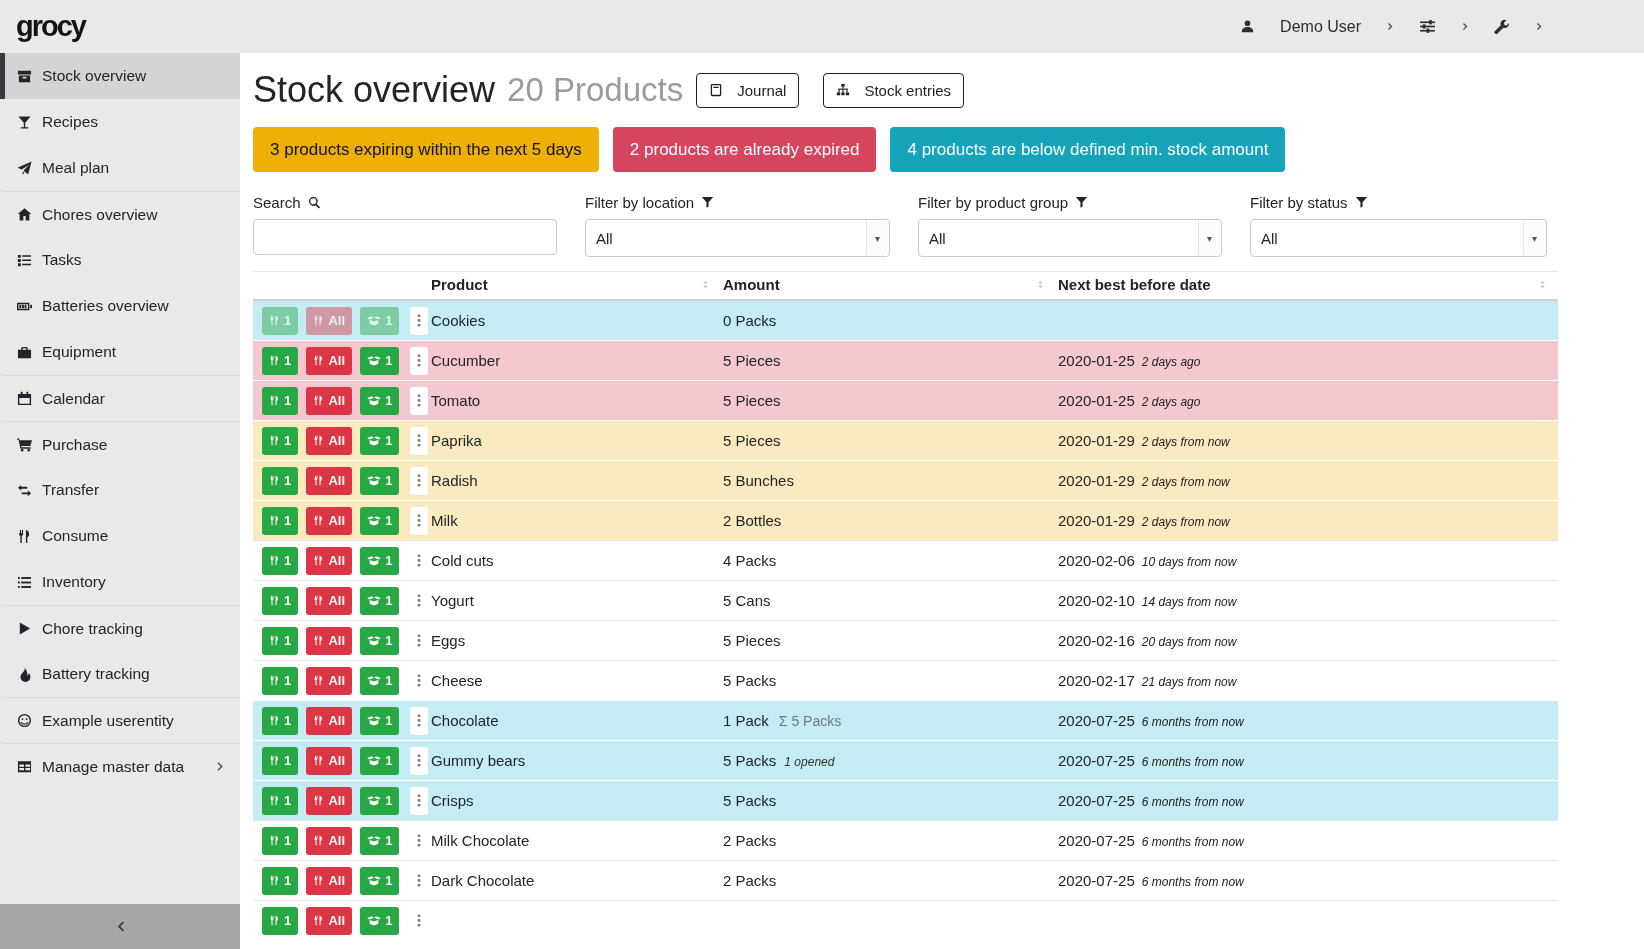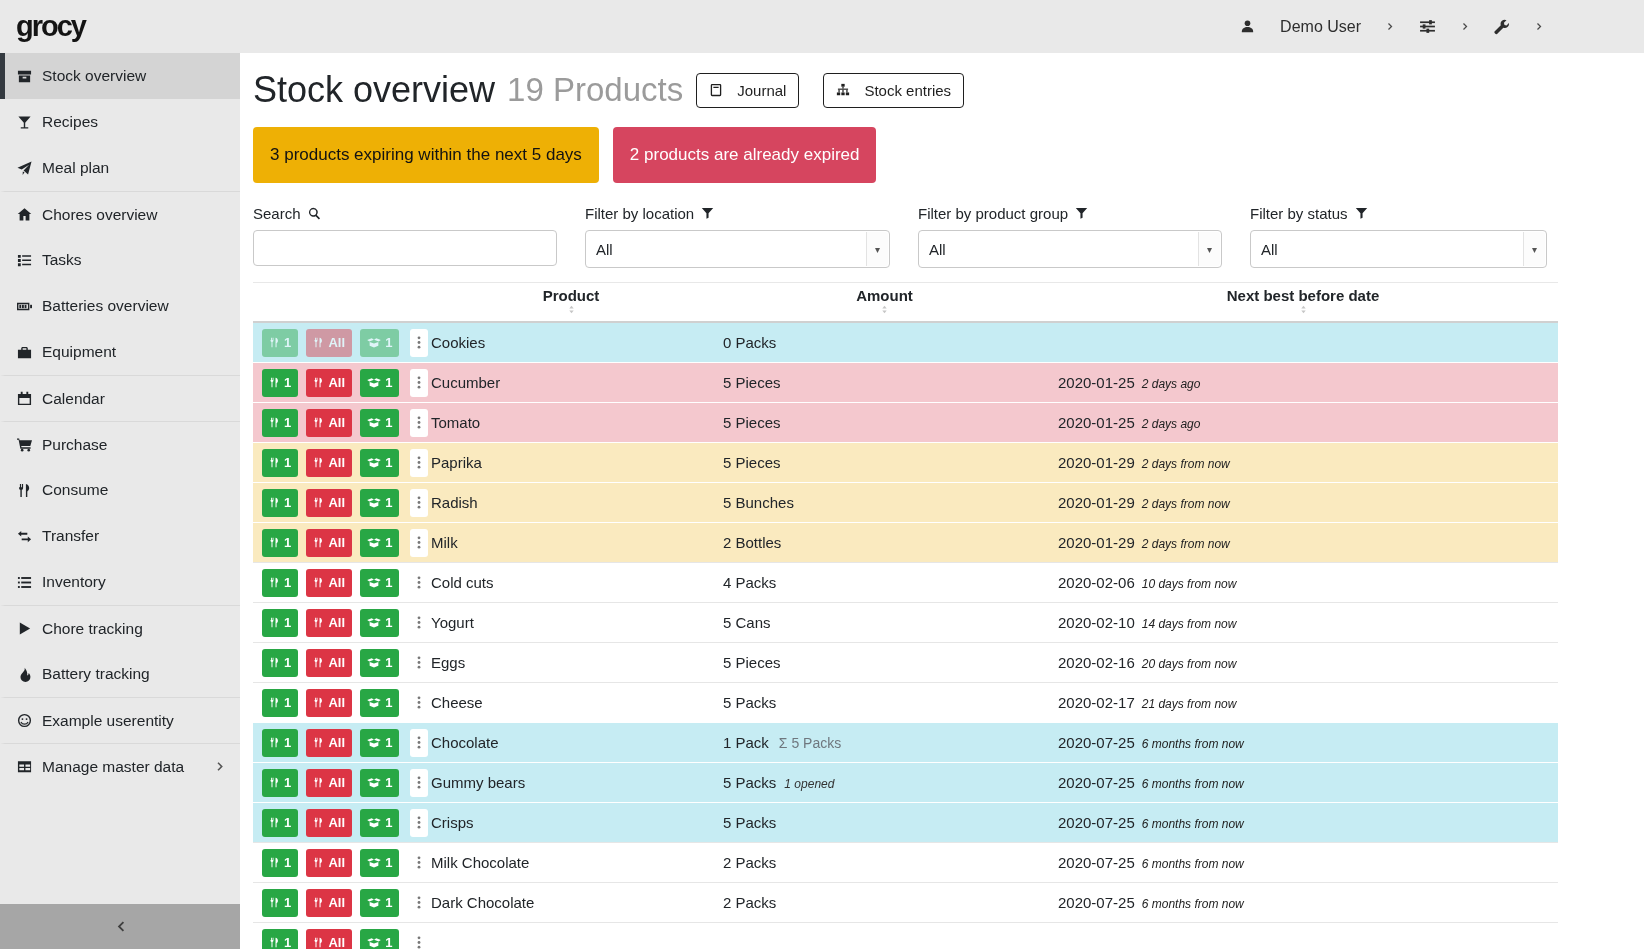--- a/index.html
+++ b/index.html
@@ -30,41 +30,41 @@
   
   .main{flex:1;background:#fff;padding:16px 86px 0 13px;box-sizing:border-box;overflow:hidden;}
   .title-row{display:flex;align-items:center;}
   h1{margin:0;font-size:36px;font-weight:500;color:#212529;}
   .subtitle{font-size:33px;color:#9b9b9b;margin-left:12px;}
   .toolbar{display:flex;gap:24px;margin-left:13px;}
   .tbtn{display:inline-flex;align-items:center;gap:14px;border:1px solid #1f1f1f;border-radius:4px;
     background:#fff;padding:8px 12px;font-size:15px;color:#1f1f1f;cursor:pointer;}
 
   .alerts{display:flex;gap:14px;margin-top:16px;}
-  .alert{height:56px;display:flex;align-items:center;padding:0 17px;border-radius:4px;
+  .alert{height:45px;display:flex;align-items:center;padding:0 17px;border-radius:4px;
     font-size:17px;cursor:pointer;white-space:nowrap;}
   .alert-warning{background:#eeb005;color:#121212;}
   .alert-danger{background:#d6455f;color:#fff;}
   .alert-info{background:#16a4ba;color:#fff;}
 
   .filters{display:grid;grid-template-columns:304px 305px 304px 297px;column-gap:28px;margin-top:22px;}
   .flabel{font-size:15px;color:#212529;display:flex;align-items:center;gap:7px;margin-bottom:8px;}
   .search-input{width:100%;height:36px;border:1px solid #c9c9c9;border-radius:4px;
     box-sizing:border-box;padding:0 10px;font-size:15px;}
   .select{height:36px;border:1px solid #c9c9c9;border-radius:4px;display:flex;align-items:center;
     padding-left:10px;font-size:15px;color:#212529;position:relative;background:#fff;cursor:pointer;}
   .select .caret{position:absolute;right:1px;top:1px;bottom:1px;width:21px;display:flex;
     align-items:center;justify-content:center;color:#555;border-left:1px solid #e3e3e3;
     background:#fcfcfc;border-radius:0 3px 3px 0;font-size:10px;}
 
   
   .stock-table{width:100%;border-collapse:collapse;margin-top:14px;table-layout:fixed;}
   .stock-table thead th{font-size:15px;font-weight:bold;color:#212529;text-align:left;
     padding:4px 0 6px 2px;border-bottom:2px solid #d0d0d0;border-top:1px solid #e8e8e8;}
-  .thc{display:flex;align-items:center;justify-content:space-between;padding-right:10px;cursor:pointer;flex-direction:column;}
+  .thc{display:flex;align-items:center;justify-content:space-between;padding-right:10px;cursor:pointer;}
   .sort{color:#c6c6c6;}
   .stock-table tbody td{height:39px;border-top:1px solid #e6e6e6;font-size:15px;color:#212529;
     vertical-align:middle;padding:0 8px 0 2px;overflow:hidden;white-space:nowrap;}
   tr.row-info td{background:#c6ecf3;border-top-color:#fff;}
   tr.row-danger td{background:#f4c8ce;border-top-color:#fff;}
   tr.row-warning td{background:#faeabf;border-top-color:#fff;}
   .c-btns{padding-left:9px !important;}
   .btn{height:28px;border:none;border-radius:3px;color:#fff;display:inline-flex;align-items:center;
     gap:4px;padding:0 7px;font-size:13px;font-weight:bold;margin-right:4px;cursor:pointer;vertical-align:middle;}
   .act-green{background:#28a745;}
@@ -295,29 +295,29 @@
           <span class="slabel">Calendar</span>
         </div>
         <div class="side-item divider">
           <svg width="15" height="15">
             <use href="#i-cart"></use>
           </svg>
           <span class="slabel">Purchase</span>
         </div>
         <div class="side-item">
           <svg width="15" height="15">
+            <use href="#i-exchange"></use>
+          </svg>
+          <span class="slabel">Transfer</span>
+        </div>
+        <div class="side-item">
+          <svg width="15" height="15">
             <use href="#i-utensils"></use>
           </svg>
           <span class="slabel">Consume</span>
-        </div>
-        <div class="side-item">
-          <svg width="15" height="15">
-            <use href="#i-exchange"></use>
-          </svg>
-          <span class="slabel">Transfer</span>
         </div>
         <div class="side-item">
           <svg width="15" height="15">
             <use href="#i-list"></use>
           </svg>
           <span class="slabel">Inventory</span>
         </div>
         <div class="side-item divider">
           <svg width="15" height="15">
             <use href="#i-play"></use>
@@ -350,40 +350,41 @@
     <div class="sidebar-footer">
       <svg width="13" height="13">
           <use href="#i-chev-left"></use>
         </svg>
     </div>
   </aside>
 
   <main class="main">
     <div class="title-row">
       <h1>Stock overview</h1>
-      <span class="subtitle">19 Products</span>
+      <span class="subtitle">20 Products</span>
       <div class="toolbar">
         <button class="tbtn">
           <svg width="14" height="14">
               <use href="#i-book"></use>
             </svg>
           <span>Journal</span>
         </button>
         <button class="tbtn">
           <svg width="14" height="14">
               <use href="#i-sitemap"></use>
             </svg>
           <span>Stock entries</span>
         </button>
       </div>
     </div>
 
     <div class="alerts">
       <div class="alert alert-warning">3 products expiring within the next 5 days</div>
       <div class="alert alert-danger">2 products are already expired</div>
+      <div class="alert alert-info">4 products are below defined min. stock amount</div>
     </div>
 
     <div class="filters">
       <div class="fcol">
         <div class="flabel">
           <span>Search</span>
           <svg width="13" height="13">
               <use href="#i-search"></use>
             </svg>
         </div>

